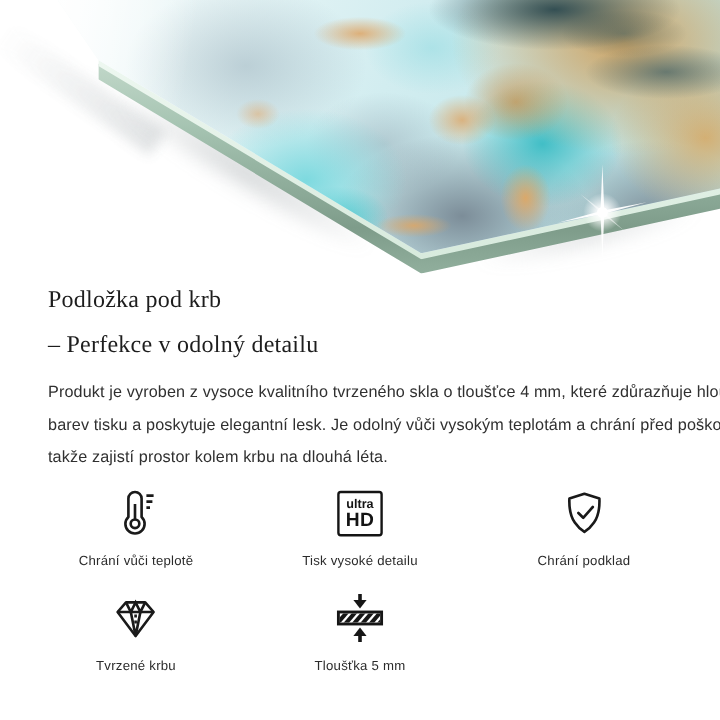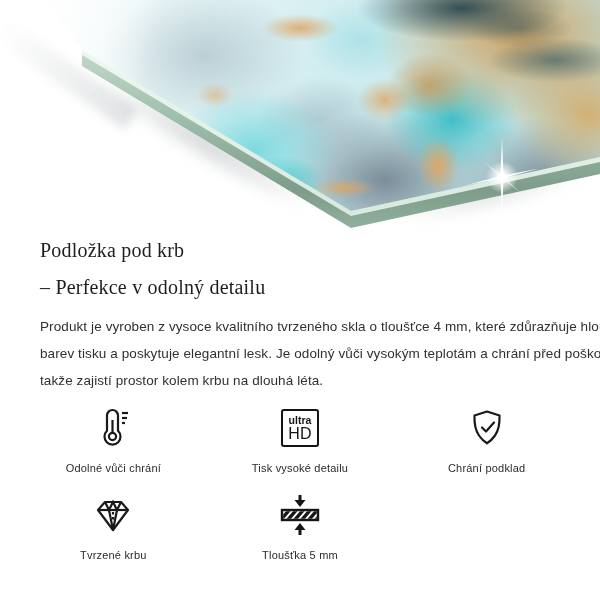--- a/index.html
+++ b/index.html
@@ -84,21 +84,21 @@
   .feature{display:flex;flex-direction:column;align-items:center;}
   .icon-box{height:42px;display:flex;align-items:center;justify-content:center;}
   .feature-label{margin-top:13px;font-size:11px;color:#2b2b2b;letter-spacing:.2px;}
   .icon-stroke{stroke:#1a1a1a;fill:none;stroke-width:2.2;}
   .uhd{
     width:38px;height:38px;border:2.6px solid #141414;border-radius:3px;
     display:flex;flex-direction:column;align-items:center;justify-content:center;
     color:#141414;box-sizing:border-box;
   }
   .uhd .t1{font-size:10.5px;font-weight:700;line-height:11px;}
-  .uhd .t2{font-size:16px;font-weight:400;line-height:15px;letter-spacing:.3px;}
+  .uhd .t2{font-size:16px;font-weight:700;line-height:15px;letter-spacing:.3px;}
   .stripes{
     width:42px;height:36px;
     background:repeating-linear-gradient(135deg,#161616 0px,#161616 4.5px,rgba(0,0,0,0) 4.5px,rgba(0,0,0,0) 10.5px);
     clip-path:polygon(0 100%,100% 0,100% 100%);
   }
 </style>
 </head>
 <body>
 
 <div class="hero">
@@ -149,21 +149,21 @@
     <div class="icon-box">
       <svg width="40" height="42" viewBox="0 0 40 42">
         <path class="icon-stroke" stroke-linejoin="round" d="M14 8.5 A5.5 5.5 0 0 1 25 8.5 L25 23.77 A8 8 0 1 1 14 23.77 Z"></path>
         <line class="icon-stroke" x1="19.5" y1="13" x2="19.5" y2="26.5"></line>
         <circle class="icon-stroke" cx="19.5" cy="29.5" r="3.6"></circle>
         <line class="icon-stroke" x1="29" y1="6" x2="35" y2="6" stroke-width="2"></line>
         <line class="icon-stroke" x1="29" y1="11" x2="34" y2="11" stroke-width="2"></line>
         <line class="icon-stroke" x1="29" y1="16" x2="32" y2="16" stroke-width="2"></line>
       </svg>
     </div>
-    <div class="feature-label">Odolné vůči chrání</div>
+    <div class="feature-label">Chrání vůči teplotě</div>
   </div>
 
   <div class="feature">
     <div class="icon-box">
       <div class="uhd">
         <div class="t1">ultra</div>
         <div class="t2">HD</div>
       </div>
     </div>
     <div class="feature-label">Tisk vysoké detailu</div>

